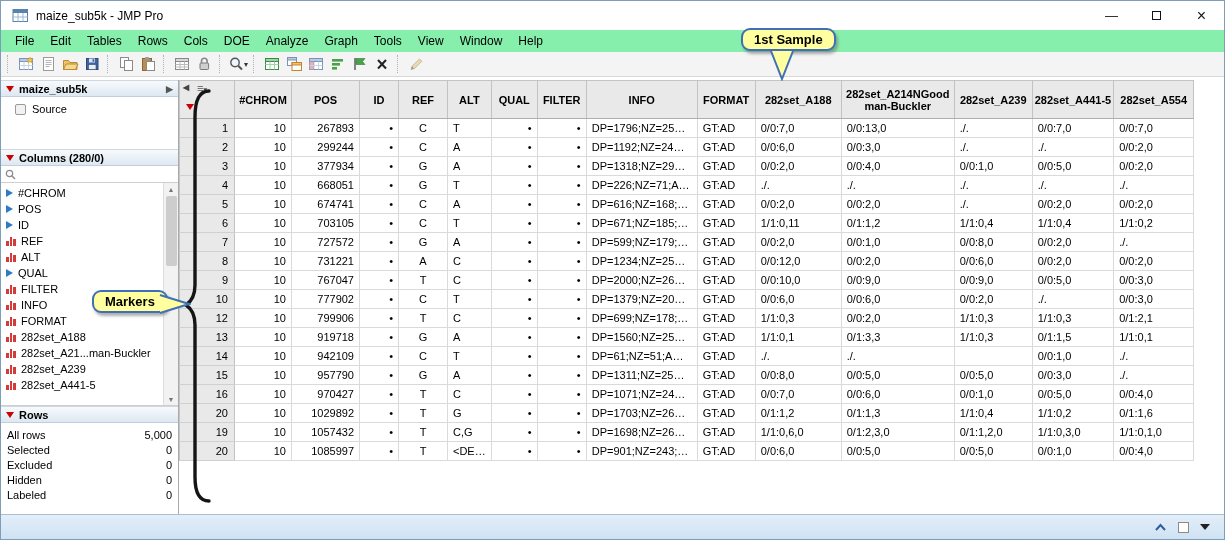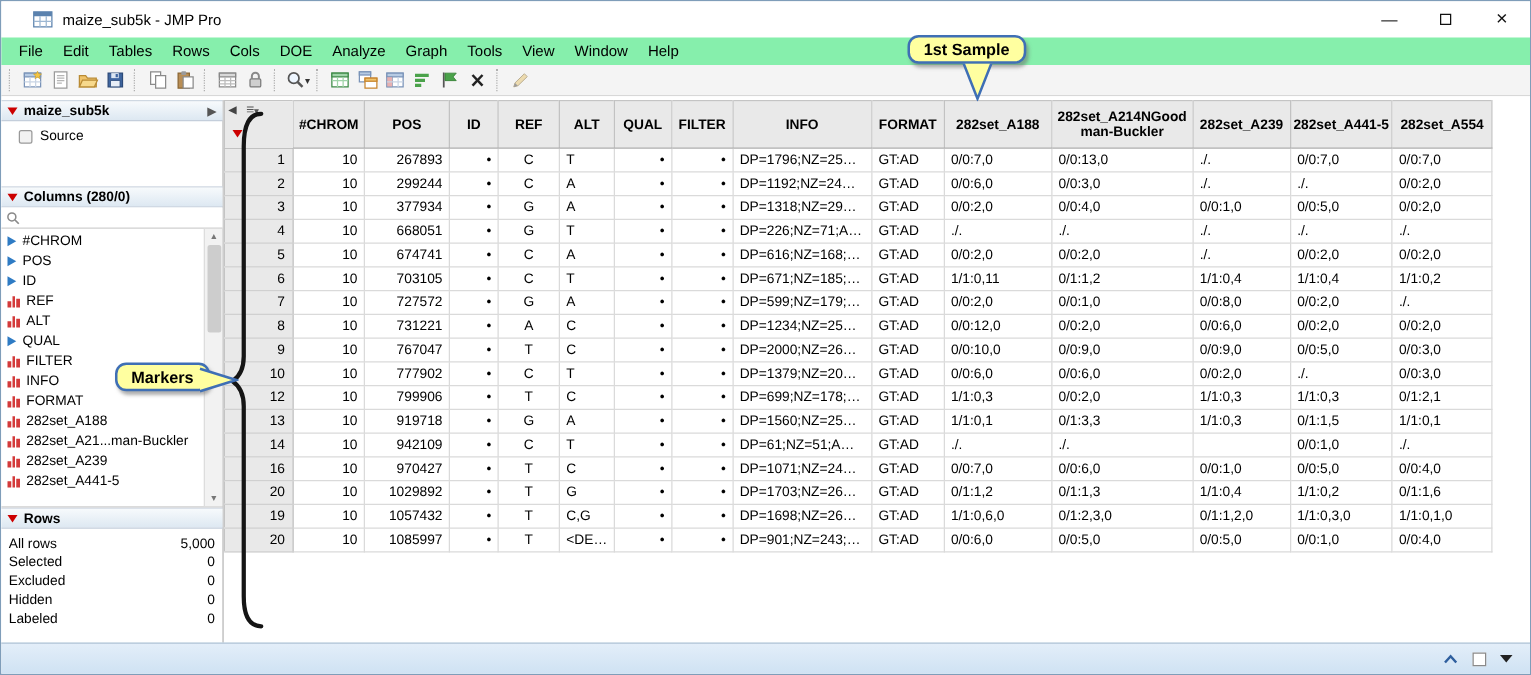--- a/index.html
+++ b/index.html
@@ -1,20 +1,20 @@
 <!DOCTYPE html>
 <html><head>
 <meta charset="utf-8">
 <style>
   *{box-sizing:border-box;margin:0;padding:0;}
   body{font-family:"Liberation Sans",sans-serif;background:#e8e8e8;}
   .window{position:relative;width:1225px;height:540px;background:#fff;border:1px solid #7f9db9;overflow:hidden;}
 
   
-  .titlebar{height:29px;display:flex;align-items:center;padding-left:25px;background:#fff;}
+  .titlebar{height:29px;display:flex;align-items:center;padding-left:11px;background:#fff;}
   .title-text{margin-left:7px;font-size:12px;color:#000;white-space:nowrap;}
   .win-controls{margin-left:auto;display:flex;align-self:stretch;}
   .win-btn{width:45px;display:flex;align-items:center;justify-content:center;font-size:13px;color:#111;}
   .max-box{width:9px;height:9px;border:1px solid #111;display:inline-block;}
   .close-glyph{font-size:16px;}
 
   
   .menubar{height:22px;display:flex;align-items:center;background:#86efac;padding-left:6px;}
   .menu-item{padding:3px 8px;font-size:12px;color:#000;}
 
@@ -72,21 +72,21 @@
     border-top:1px solid #a8bfd4;display:flex;align-items:center;}
   .sb-icons{margin-left:auto;display:flex;align-items:center;gap:11px;padding-right:14px;}
   .sb-square{width:11px;height:11px;background:#fff;border:1px solid #8a8a8a;}
   .sb-tri{width:0;height:0;border-left:5px solid transparent;border-right:5px solid transparent;border-top:6px solid #222;}
 
   
   .brace-svg{position:absolute;left:182px;top:86px;z-index:20;pointer-events:none;}
   .callout{position:absolute;background:#ffffa0;border:2px solid #3f6fb5;border-radius:9px;padding:2px 11px;
     font-size:13px;font-weight:bold;color:#000;box-shadow:2px 3px 3px rgba(110,110,110,.55);z-index:30;white-space:nowrap;}
   .callout-pointer{position:absolute;z-index:31;pointer-events:none;}
-  #callout-sample{left:725px;top:27px;}
+  #callout-sample{left:740px;top:27px;}
   #ptr-sample{left:762px;top:46px;}
   #callout-markers{left:91px;top:289px;}
   #ptr-markers{left:158px;top:291px;}
 </style>
 </head>
 <body>
 
 <div class="window">
 
   <div class="titlebar">
@@ -663,20 +663,37 @@
               <td class="a-right">•</td>
               <td class="a-left">DP=61;NZ=51;A…</td>
               <td class="a-left">GT:AD</td>
               <td class="a-left">./.</td>
               <td class="a-left">./.</td>
               <td class="a-left"></td>
               <td class="a-left">0/0:1,0</td>
               <td class="a-left">./.</td>
             </tr>
             <tr>
+              <th class="rownum">15</th>
+              <td class="a-right">10</td>
+              <td class="a-right">957790</td>
+              <td class="a-right">•</td>
+              <td class="a-center">G</td>
+              <td class="a-left">A</td>
+              <td class="a-right">•</td>
+              <td class="a-right">•</td>
+              <td class="a-left">DP=1311;NZ=25…</td>
+              <td class="a-left">GT:AD</td>
+              <td class="a-left">0/0:8,0</td>
+              <td class="a-left">0/0:5,0</td>
+              <td class="a-left">0/0:5,0</td>
+              <td class="a-left">0/0:3,0</td>
+              <td class="a-left">./.</td>
+            </tr>
+            <tr>
               <th class="rownum">16</th>
               <td class="a-right">10</td>
               <td class="a-right">970427</td>
               <td class="a-right">•</td>
               <td class="a-center">T</td>
               <td class="a-left">C</td>
               <td class="a-right">•</td>
               <td class="a-right">•</td>
               <td class="a-left">DP=1071;NZ=24…</td>
               <td class="a-left">GT:AD</td>

